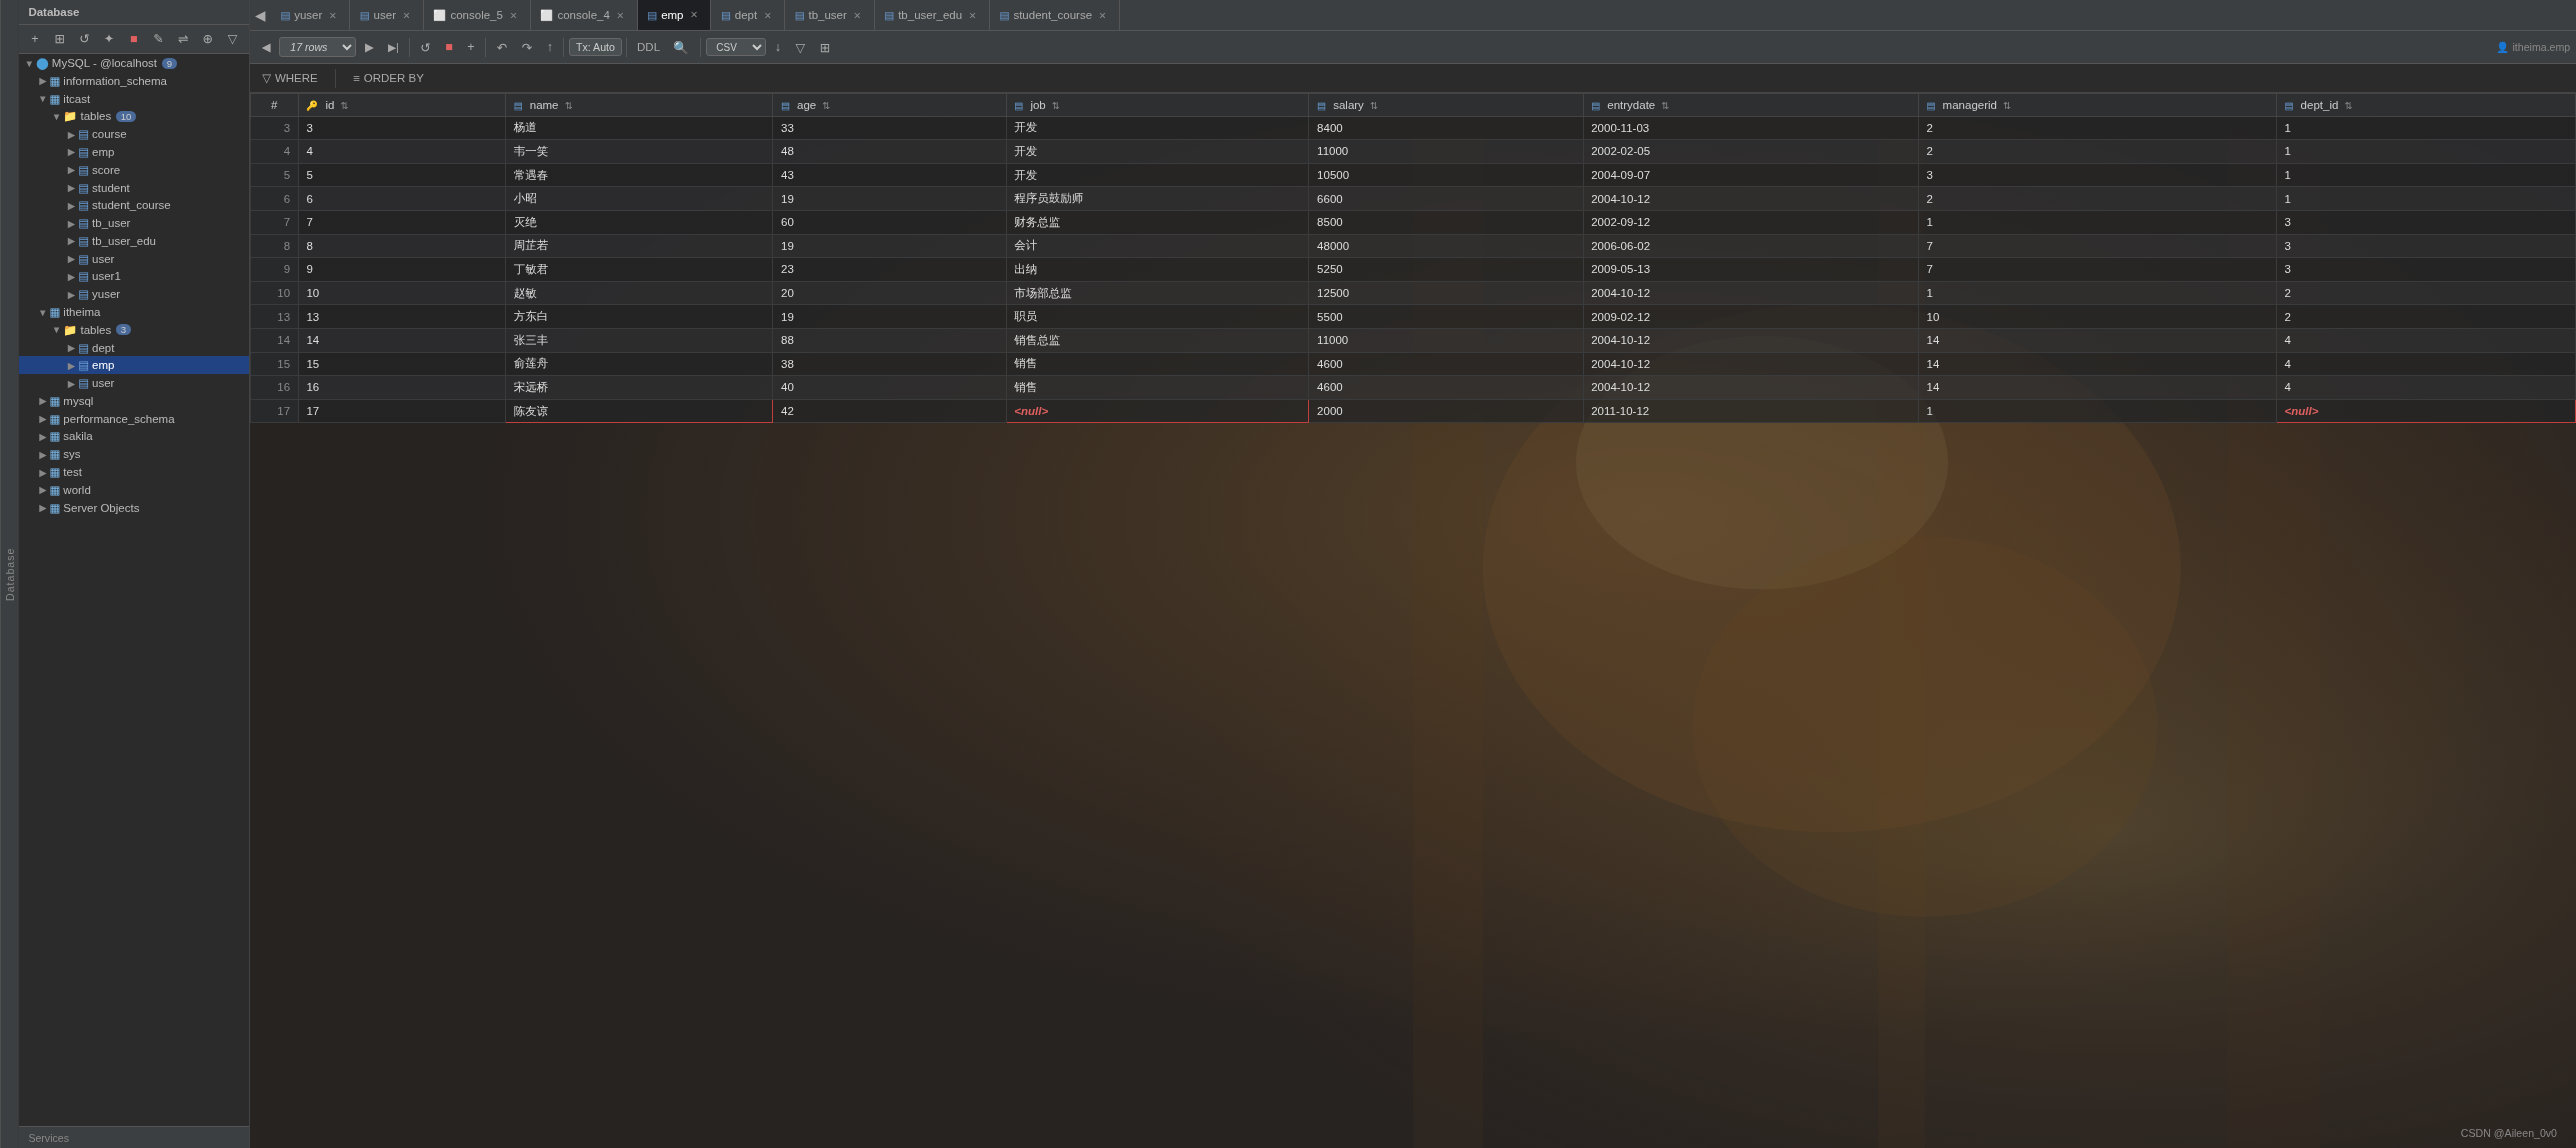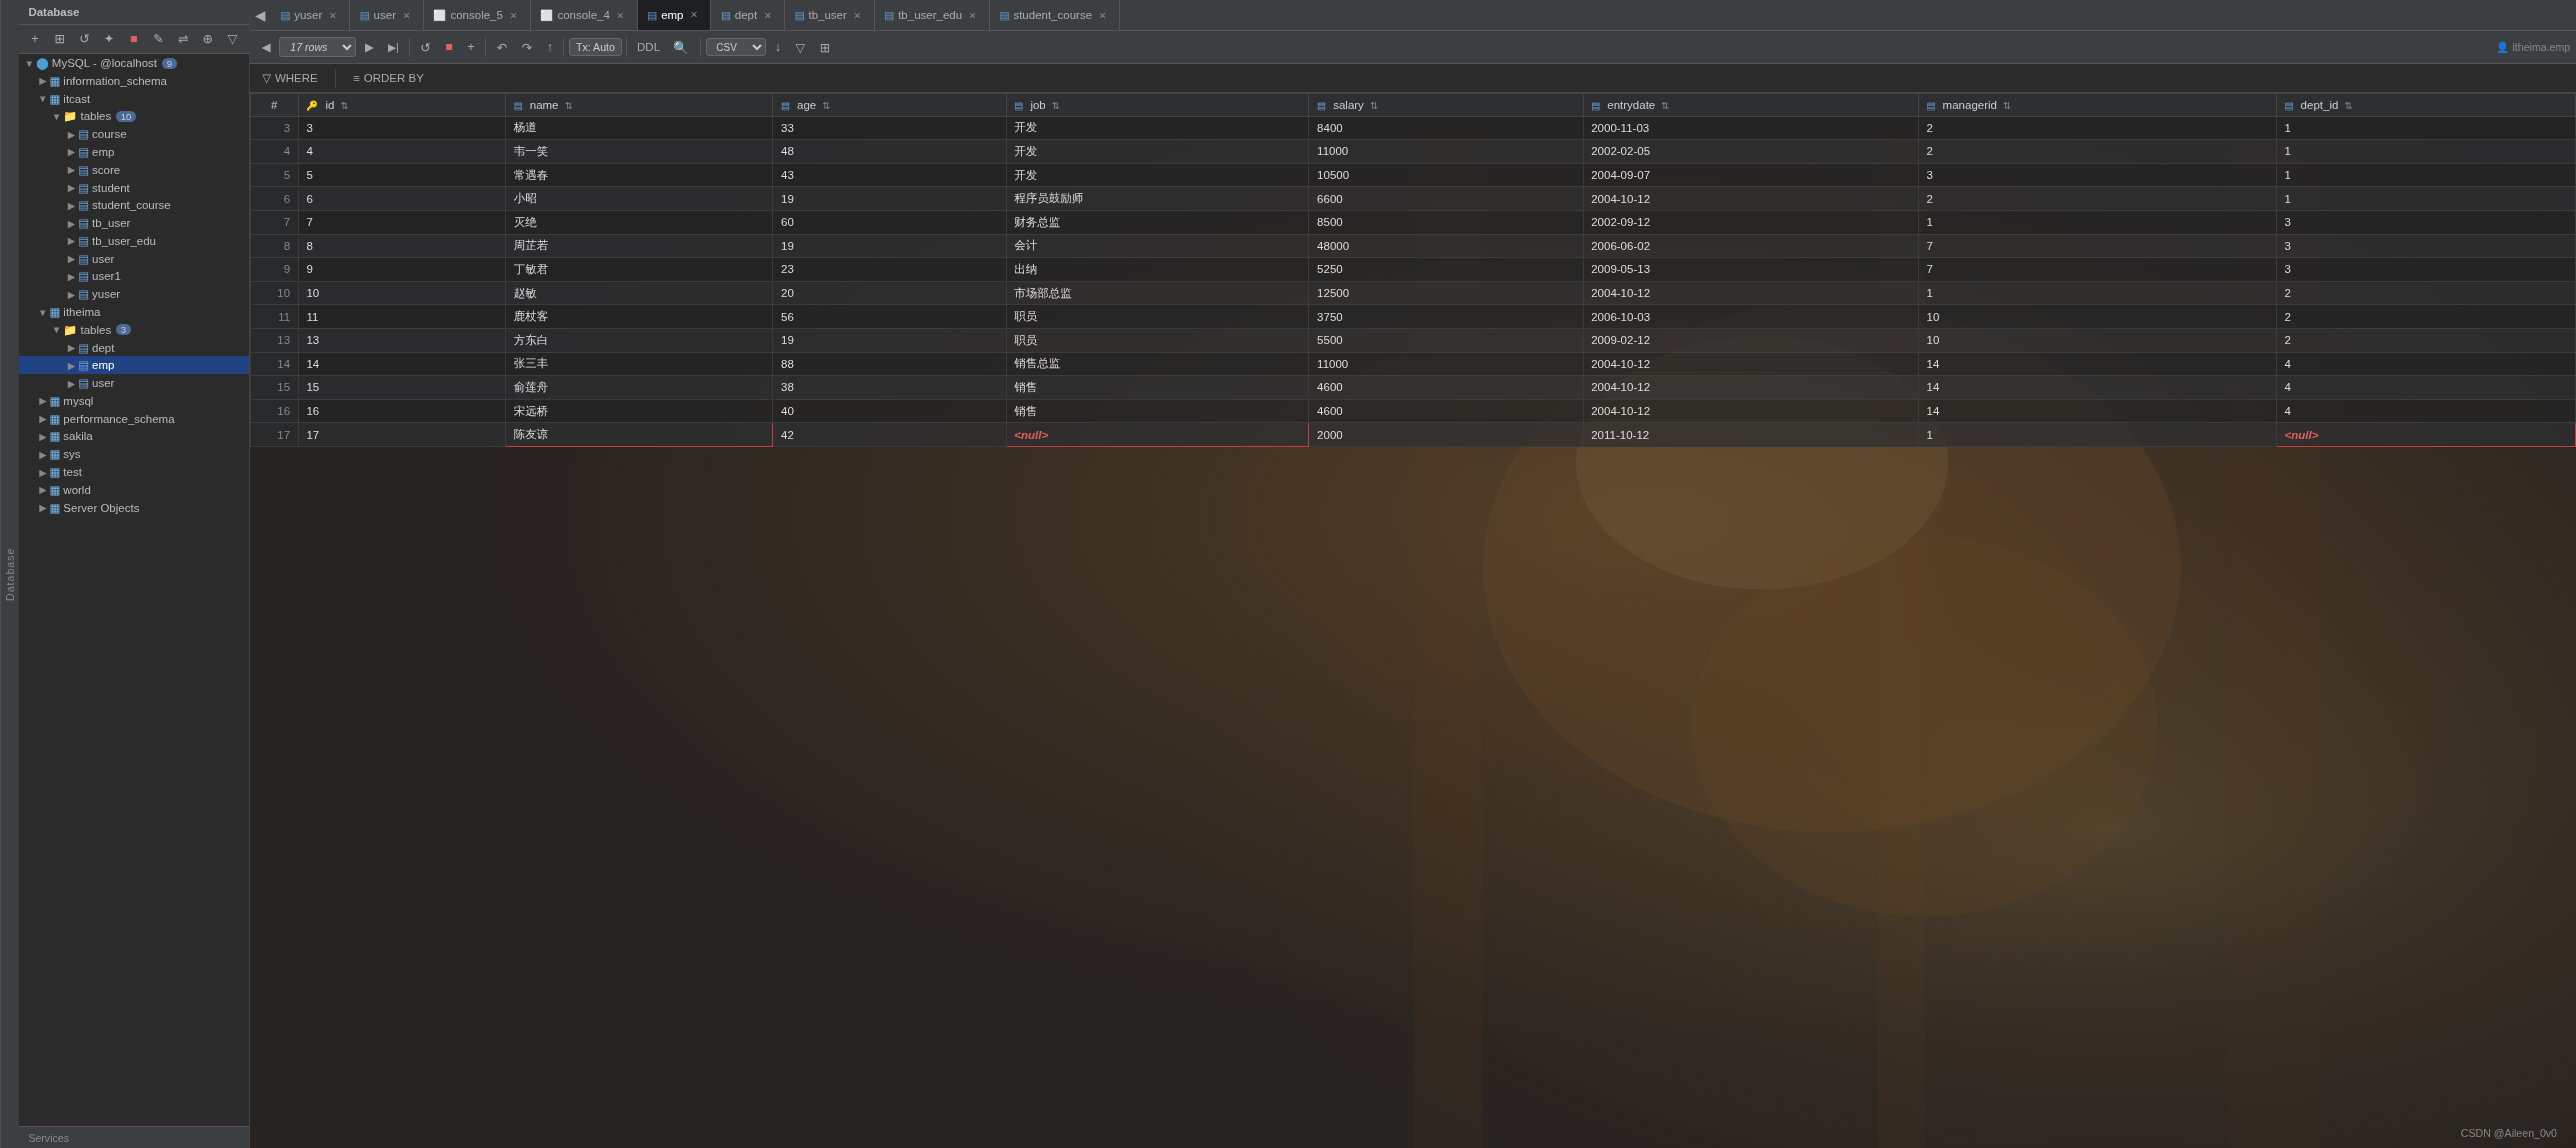--- a/index.html
+++ b/index.html
@@ -748,31 +748,20 @@
             <td>10</td>
             <td>赵敏</td>
             <td>20</td>
             <td>市场部总监</td>
             <td>12500</td>
             <td>2004-10-12</td>
             <td>1</td>
             <td>2</td>
           </tr>
           <tr>
-            <td class="row-num">11</td>
-            <td>11</td>
-            <td>鹿杖客</td>
-            <td>56</td>
-            <td>职员</td>
-            <td>3750</td>
-            <td>2006-10-03</td>
-            <td>10</td>
-            <td>2</td>
-          </tr>
-          <tr>
             <td class="row-num">13</td>
             <td>13</td>
             <td>方东白</td>
             <td>19</td>
             <td>职员</td>
             <td>5500</td>
             <td>2009-02-12</td>
             <td>10</td>
             <td>2</td>
           </tr>

